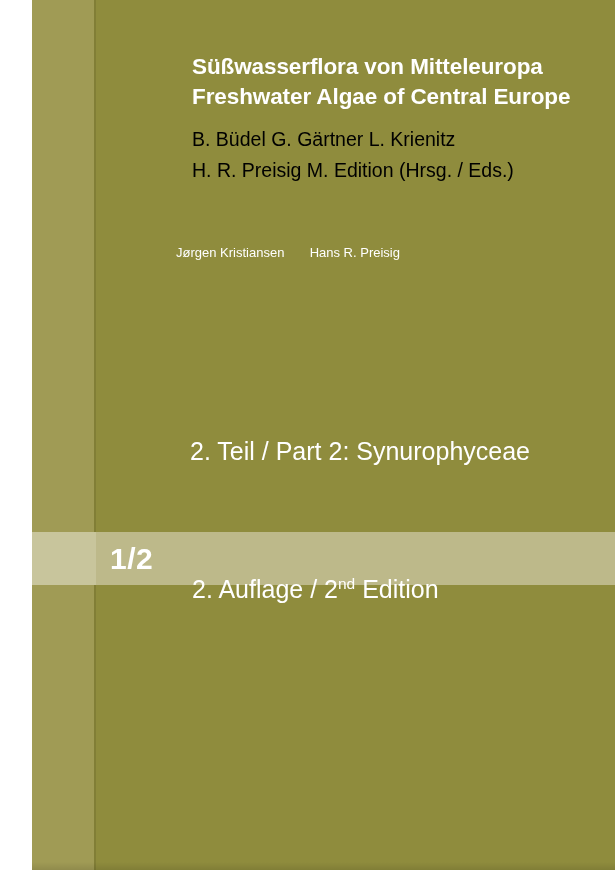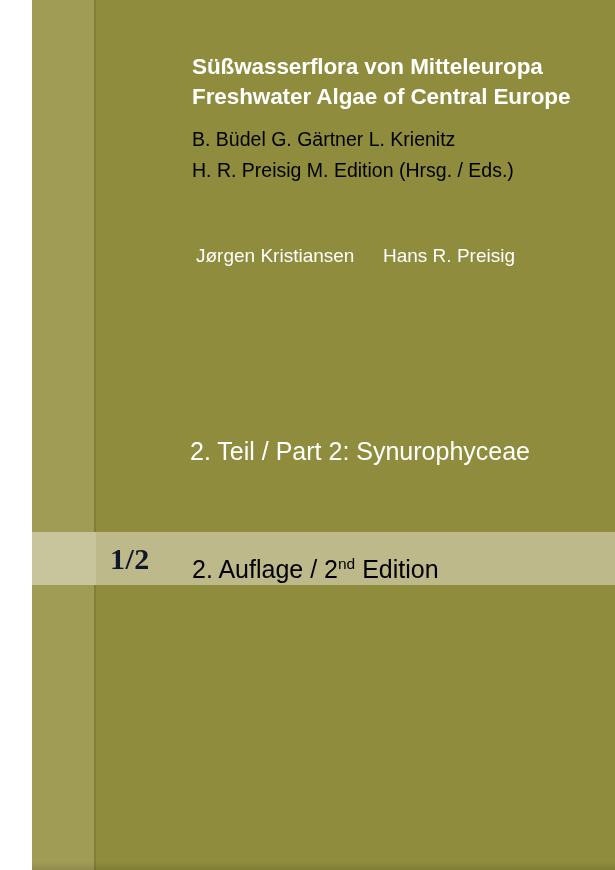--- a/index.html
+++ b/index.html
@@ -73,24 +73,24 @@
     margin-top: 12px;
   }
   .editor-line {
     color: #000000;
     font-size: 19.5px;
     line-height: 31px;
     white-space: nowrap;
   }
   .authors {
     position: absolute;
-    left: 164px;
+    left: 144px;
     top: 245px;
     color: #ffffff;
-    font-size: 19px;
+    font-size: 13px;
     white-space: nowrap;
   }
   .author-gap {
     display: inline-block;
     width: 18px;
   }
   .title-block {
     position: absolute;
     left: 160px;
     top: 310px;
@@ -125,31 +125,30 @@
     left: 0;
     top: 532px;
     width: 64px;
     height: 53px;
     background: #c8c59c;
   }
   .volume-number {
     position: absolute;
     left: 78px;
     top: 542px;
-    color: #0f172a;
+    color: #ffffff;
     font-size: 30px;
     font-weight: bold;
     letter-spacing: 0.5px;
-    font-family: Liberation Serif, serif;
   }
   .edition {
     position: absolute;
     left: 160px;
-    top: 555px;
-    color: #000000;
+    top: 575px;
+    color: #ffffff;
     font-size: 25px;
     white-space: nowrap;
   }
   sup.ord {
     font-size: 0.62em;
     vertical-align: super;
     line-height: 0;
   }
   
   .right-edge {

